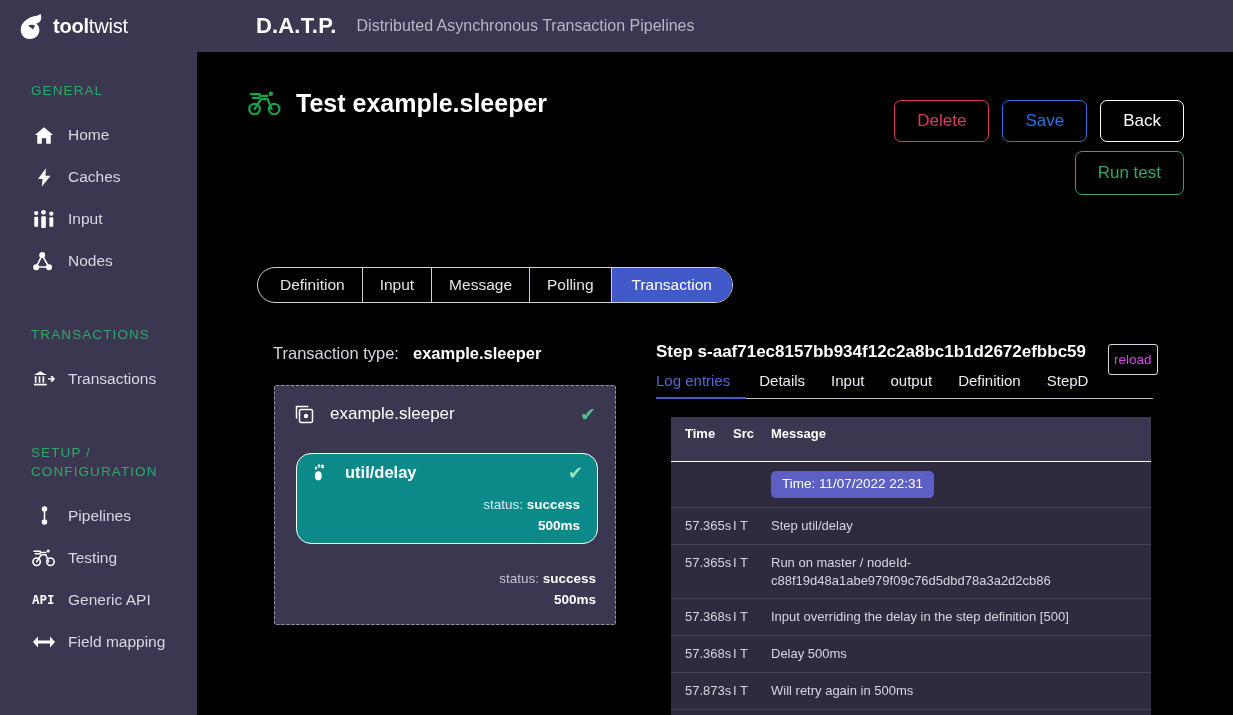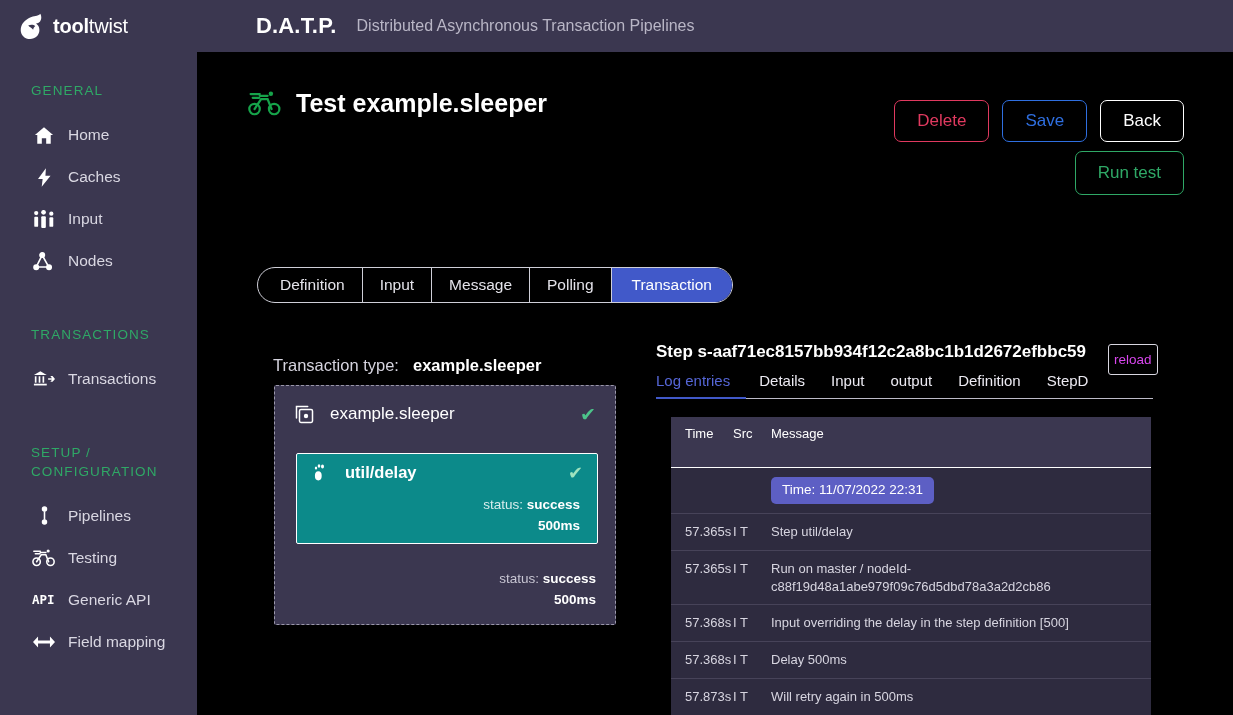--- a/index.html
+++ b/index.html
@@ -73,35 +73,35 @@
   .tab {
     display:flex; align-items:center; justify-content:center;
     padding:0 17px; font-size:15.5px; color:#e4e3ea; cursor:pointer;
     border-right:1px solid #cfcfd8; height:100%;
   }
   .tab:first-child { padding-left:22px; }
   .tab:last-child { border-right:none; }
   .tab.active { background:#4159c9; color:#ffffff; padding:0 20px; }
 
   
-  .txn-type { position:absolute; top:304px; left:76px; font-size:16.5px; color:#d6d4df;text-align:right; }
+  .txn-type { position:absolute; top:292px; left:76px; font-size:16.5px; color:#d6d4df;text-align:right; }
   .txn-type b { color:#ffffff; margin-left:14px; font-size:16.5px; }
 
   .graph-box {
     position:absolute; top:333px; left:77px; width:342px; height:240px;
     background:#3b3750; border:1px dashed #9b98ab; border-radius:2px;
   }
   .graph-head { display:flex; align-items:center; height:56px; padding:0 19px; }
   .graph-head-ico { width:20px; height:20px; color:#ffffff; margin-right:16px; flex:none; }
   .graph-head-label { font-size:17px; color:#ffffff; flex:1; }
   .tick { color:#4cc38a; font-size:19px; line-height:1; }
 
   .step-card {
     position:absolute; top:67px; left:21px; width:302px; height:91px;
-    background:#0c8a8a; border:1.6px solid #ffffff; border-radius:2px;
+    background:#0c8a8a; border:1.6px solid #ffffff; border-radius:15px;
   }
   .step-card-head { display:flex; align-items:center; height:37px; padding:0 14px 0 17px; }
   .step-ico { width:14px; height:18px; color:#ffffff; margin-right:17px; flex:none; }
   .step-name { font-size:16.5px; font-weight:bold; color:#ffffff; flex:1; }
   .tick-dim { color:#9fe3bf; font-size:18px; line-height:1; }
   .step-stats { text-align:right; padding:4px 17px 0 0; }
   .stat-line { font-size:13.5px; color:#d8eded; line-height:1.55; }
   .stat-line b { color:#ffffff; }
 
   .graph-foot { position:absolute; bottom:13px; right:19px; text-align:right; }
@@ -127,22 +127,22 @@
   .subtab.active { color:#5566d6; }
   .subtab.active::after {
     content:""; position:absolute; left:0; right:0; bottom:-1px; height:2px; background:#4159c9;
   }
 
   .log-table {
     position:absolute; top:365px; left:474px; width:480px;
     border-collapse:collapse; background:#2e2b3f; font-size:13px;
   }
   .log-table th {
-    background:#3b3750; color:#ffffff; font-size:13px; font-weight:normal;
-    text-align:left; padding:9px 0 26px 0; border-bottom:1.5px solid #ffffff;
+    background:#3b3750; color:#ffffff; font-size:13px; font-weight:bold;
+    text-align:left; padding:9px 0 20px 0; border-bottom:1.5px solid #ffffff;
   }
   .log-table td {
     color:#d7d5e0; padding:9px 0; vertical-align:top;
     border-bottom:1px solid #474359; line-height:1.38;
   }
   .col-time { width:62px; padding-left:14px !important; }
   .col-src  { width:38px; }
   .col-msg  { padding-right:14px !important; }
   .time-badge {
     display:inline-block; background:#5d5fc4; color:#ffffff;

